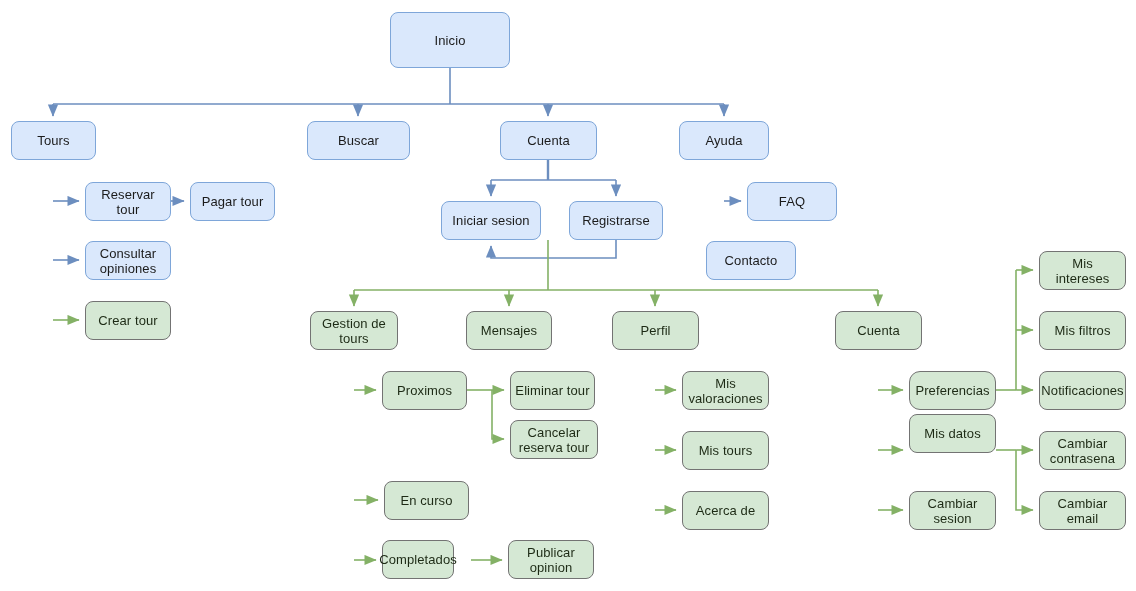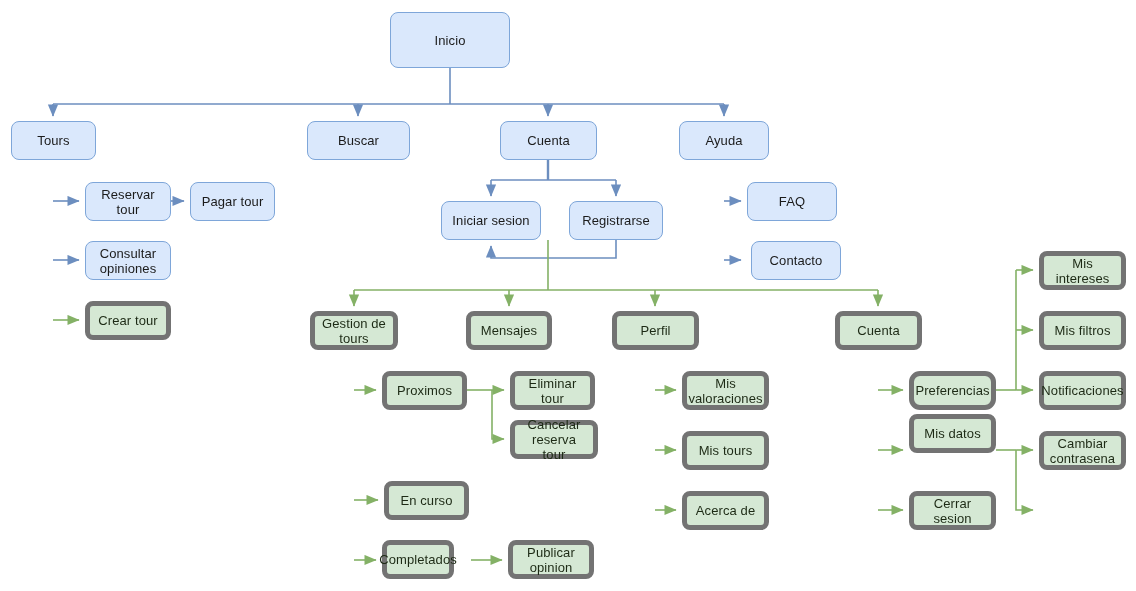--- a/index.html
+++ b/index.html
@@ -15,21 +15,21 @@
     text-align:center;
     border-radius:8px;
     font-size:13px;
     line-height:15px;
     letter-spacing:0.1px;
     color:#1b1b1b;
     padding:2px 4px;
     white-space:pre-line;
   }
   .node.blue{background:#dae8fc;border:1px solid #7ea6d9;}
-  .node.green{background:#d5e8d4;border:5px solid #737373;color:#1d2a15;}
+  .node.green{background:#d5e8d4;border:1px solid #737373;color:#1d2a15;}
 </style>
 </head>
 <body>
 
 <div id="canvas">
   <svg id="edges" viewBox="0 0 1136 591">
     <defs>
       <marker id="arrB" markerWidth="9" markerHeight="9" refX="7.2" refY="3.2" orient="auto">
         <path d="M0,0 L7.6,3.2 L0,6.4 z" fill="#6c8ebf"></path>
       </marker>
@@ -131,40 +131,41 @@
   <div class="node blue" style="left:500px;top:121px;width:97px;height:39px;">Cuenta</div>
   <div class="node blue" style="left:679px;top:121px;width:90px;height:39px;">Ayuda</div>
   <div class="node blue" style="left:85px;top:182px;width:86px;height:39px;">Reservar tour</div>
   <div class="node blue" style="left:190px;top:182px;width:85px;height:39px;">Pagar tour</div>
   <div class="node blue" style="left:85px;top:241px;width:86px;height:39px;">Consultar
 opiniones</div>
   <div class="node green" style="left:85px;top:301px;width:86px;height:39px;">Crear tour</div>
   <div class="node blue" style="left:441px;top:201px;width:100px;height:39px;">Iniciar sesion</div>
   <div class="node blue" style="left:569px;top:201px;width:94px;height:39px;">Registrarse</div>
   <div class="node blue" style="left:747px;top:182px;width:90px;height:39px;">FAQ</div>
-  <div class="node blue" style="left:751px;top:241px;width:90px;height:39px;">Contacto</div>
+  <div class="node blue" style="left:706px;top:241px;width:90px;height:39px;">Contacto</div>
   <div class="node green" style="left:310px;top:311px;width:88px;height:39px;">Gestion de
 tours</div>
   <div class="node green" style="left:466px;top:311px;width:86px;height:39px;text-align:center;">Mensajes</div>
   <div class="node green" style="left:612px;top:311px;width:87px;height:39px;">Perfil</div>
   <div class="node green" style="left:835px;top:311px;width:87px;height:39px;">Cuenta</div>
   <div class="node green" style="left:382px;top:371px;width:85px;height:39px;">Proximos</div>
   <div class="node green" style="left:510px;top:371px;width:85px;height:39px;">Eliminar tour</div>
   <div class="node green" style="left:510px;top:420px;width:88px;height:39px;">Cancelar
 reserva tour</div>
   <div class="node green" style="left:384px;top:481px;width:85px;height:39px;">En curso</div>
   <div class="node green" style="left:382px;top:540px;width:72px;height:39px;">Completados</div>
   <div class="node green" style="left:508px;top:540px;width:86px;height:39px;">Publicar
 opinion</div>
   <div class="node green" style="left:682px;top:371px;width:87px;height:39px;">Mis
 valoraciones</div>
   <div class="node green" style="left:682px;top:431px;width:87px;height:39px;">Mis tours</div>
   <div class="node green" style="left:682px;top:491px;width:87px;height:39px;">Acerca de</div>
   <div class="node green" style="left:909px;top:371px;width:87px;height:39px;border-radius:11px;">Preferencias</div>
   <div class="node green" style="left:909px;top:414px;width:87px;height:39px;">Mis datos</div>
-  <div class="node green" style="left:909px;top:491px;width:87px;height:39px;">Cerrar sesion</div>
+  <div class="node green" style="left:909px;top:491px;width:87px;height:39px;">Cambiar sesion</div>
   <div class="node green" style="left:1039px;top:251px;width:87px;height:39px;">Mis intereses</div>
   <div class="node green" style="left:1039px;top:311px;width:87px;height:39px;">Mis filtros</div>
   <div class="node green" style="left:1039px;top:371px;width:87px;height:39px;">Notificaciones</div>
   <div class="node green" style="left:1039px;top:431px;width:87px;height:39px;">Cambiar
 contrasena</div>
+  <div class="node green" style="left:1039px;top:491px;width:87px;height:39px;">Cambiar email</div>
 
 </div>
 
 </body></html>

